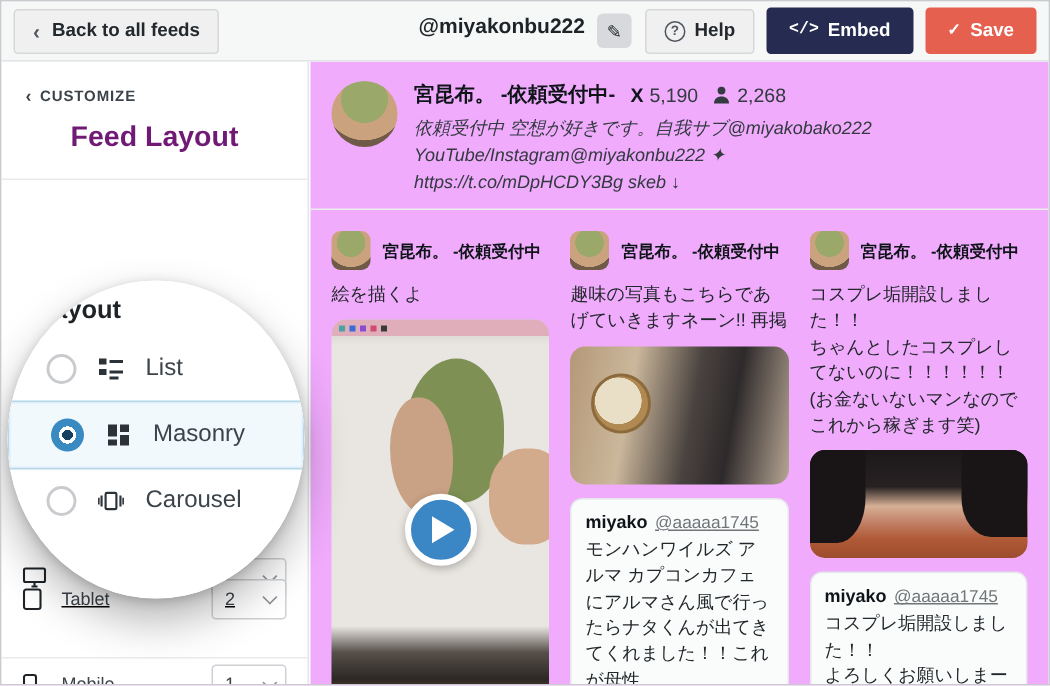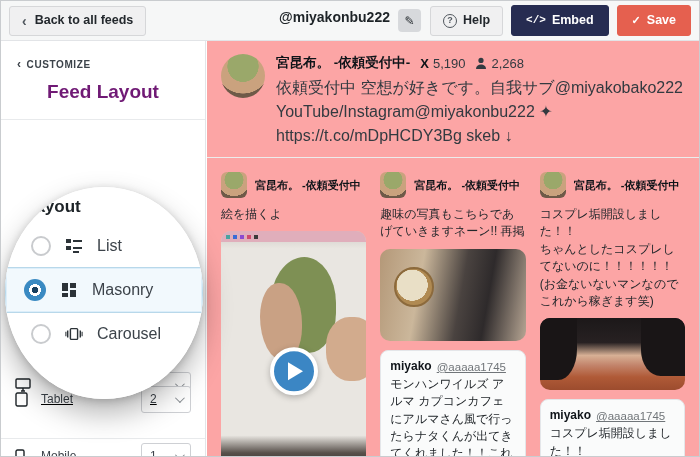--- a/index.html
+++ b/index.html
@@ -36,53 +36,53 @@
   .divider { border-top:1px solid #e8eaec; }
   .bottom-divider { position:absolute; left:0; right:0; top:397px; border-top:1px solid #e8eaec; }
 
   
   .lens { position:absolute; left:4px; top:146px; width:198px; height:212px; border-radius:50%;
           background:#fff; overflow:hidden; z-index:15;
           box-shadow:0 14px 30px rgba(0,0,0,.30), 0 2px 8px rgba(0,0,0,.18), inset 0 0 0 3px #fff; }
   .lens-title { font-size:17px; font-weight:bold; color:#1d2327; padding:10px 0 8px 20px; }
   .opt-row { display:flex; align-items:center; gap:14px; padding:11px 10px 11px 26px; cursor:pointer; }
   .opt-row.selected { background:#f2f9fd; border:1px solid #b8d8ea; box-shadow:0 0 0 1px #dceefa inset;
-                      padding-left:18px; }
+                      padding-left:28px; }
   .radio { width:20px; height:20px; border-radius:50%; border:2px solid #c9cbce; background:#fff; flex:none; }
   .radio.checked { border:none; width:22px; height:22px;
     background:radial-gradient(circle at center, #173f5f 0 3.5px, #ffffff 3.5px 5.8px, #3a8ac2 5.8px 100%); }
   .opt-label { font-size:16px; color:#3c434a; }
   .opt-icon { width:18px; height:18px; flex:none; display:flex; align-items:center; justify-content:center; }
 
   
   .dev-row { position:absolute; left:0; width:100%; display:flex; align-items:center; padding:0 14px; height:28px; }
   .dev-row.desktop { top:330px; }
   .dev-row.tablet { top:344px;text-decoration:underline; }
   .dev-row.mobile { top:401px; }
   .dev-icon { width:16px; height:16px; margin-right:10px; flex:none; display:flex; align-items:center; }
   .dev-label { font-size:12px; color:#3c434a; flex:1; }
   .select-box { width:50px; height:27px; border:1px solid #ced0d4; border-radius:3px; background:#fff;
                 display:flex; align-items:center; padding:0 8px; cursor:pointer; }
   .select-val { font-size:12px; color:#3c434a; flex:1; }
   .chev-down { width:7px; height:7px; border-right:1.6px solid #8a8f94; border-bottom:1.6px solid #8a8f94;
                transform:rotate(45deg) translateY(-2px); flex:none; }
 
   
-  .feed { position:absolute; top:40px; left:206px; right:0; bottom:0; background:#fca5a5; overflow:hidden; }
+  .feed { position:absolute; top:40px; left:206px; right:0; bottom:0; background:#f0abfc; overflow:hidden; }
   .profile { display:flex; gap:11px; padding:13px 14px 9px 14px; border-bottom:1px solid #ececec; }
   .avatar-lg { width:44px; height:44px; border-radius:50%; flex:none;
     background:radial-gradient(circle at 50% 28%, #9aa86a 0 40%, #caa27e 41% 70%, #6f5a48 71%); }
   .profile-info { flex:1; min-width:0; }
   .profile-row1 { display:flex; align-items:center; gap:10px; }
   .profile-name { font-size:13.5px; font-weight:bold; color:#0f1419; white-space:nowrap; }
   .follow-btn { background:#4a99e9; color:#fff; font-size:12px; font-weight:bold; border:none;
                 border-radius:4px; padding:4px 13px; cursor:pointer; }
   .stat { display:flex; align-items:center; gap:4px; font-size:13px; color:#333a40; }
   .x-glyph { font-weight:bold; font-size:13px; color:#0f1419; }
-  .bio { font-size:16px; color:#333a40; margin-top:4px; line-height:1.5; }
+  .bio { font-size:12px; color:#333a40; margin-top:4px; line-height:1.5;font-style:italic; }
 
   .masonry { display:grid; grid-template-columns:repeat(3, 1fr); gap:0 14px; padding:10px 14px; align-items:start; }
   .tweet { min-width:0; }
   .tweet-head { display:flex; align-items:center; gap:8px; margin:4px 0 8px 0; }
   .avatar-sm { width:26px; height:26px; border-radius:6px; flex:none;
     background:radial-gradient(circle at 50% 30%, #9aa86a 0 42%, #caa27e 43% 72%, #6f5a48 73%); }
   .tweet-author { font-size:11px; font-weight:bold; color:#0f1419; white-space:nowrap; overflow:hidden; }
   .tweet-text { font-size:12px; color:#22272b; line-height:1.45; white-space:pre-line; margin-bottom:8px; }
   .tweet-img { border-radius:10px; overflow:hidden; position:relative; width:100%; }
 

